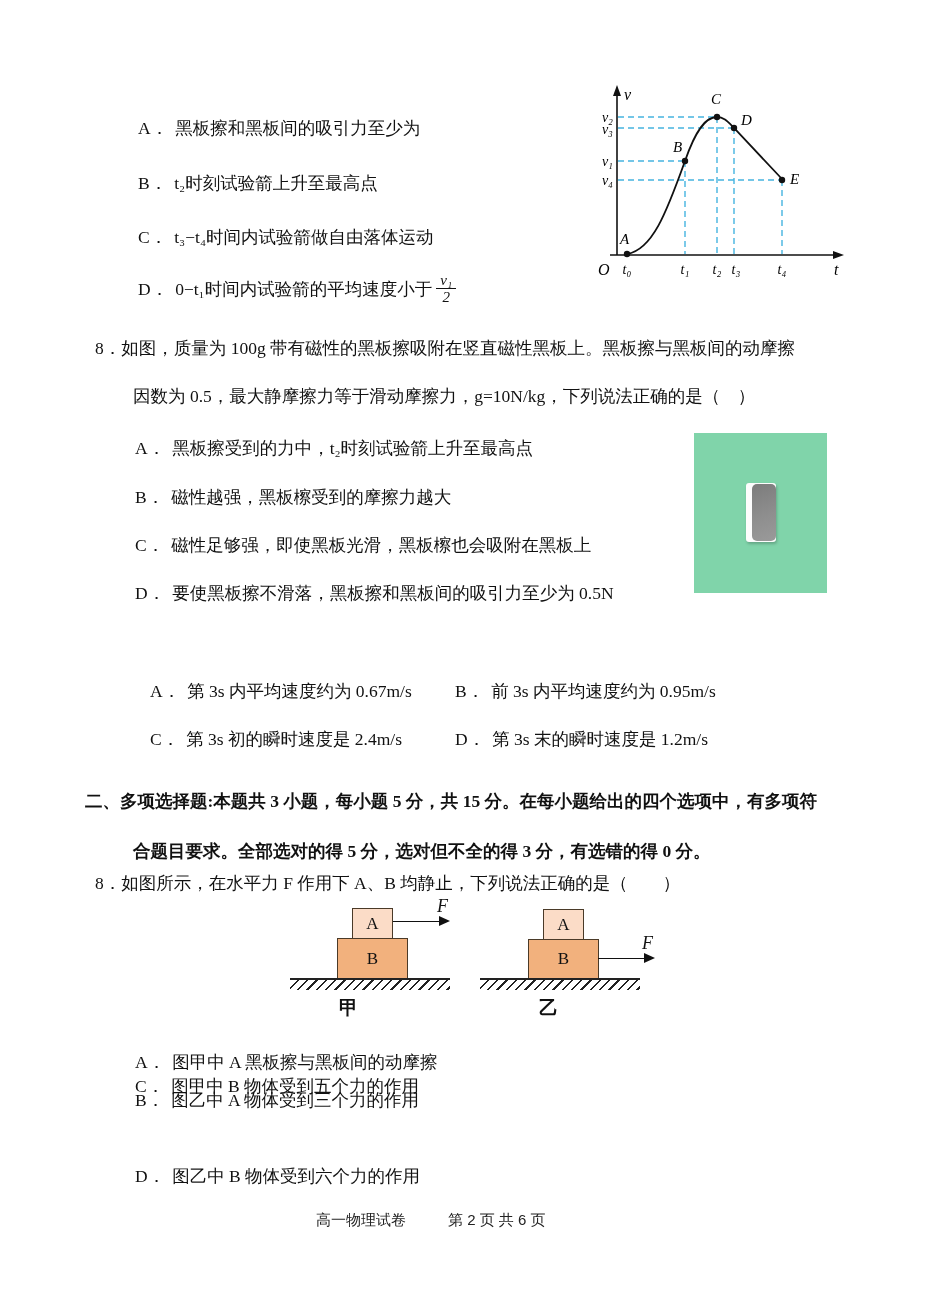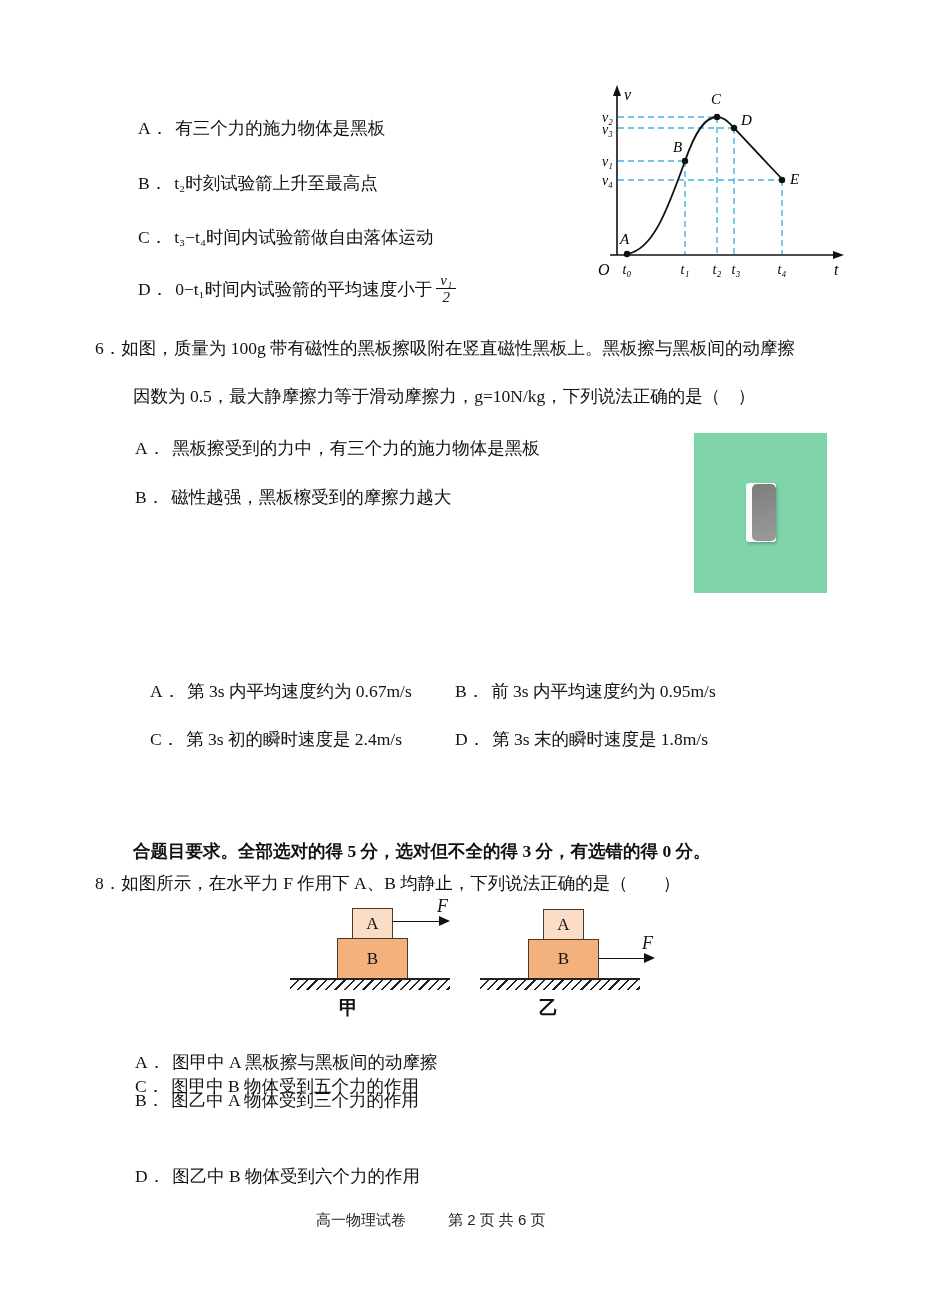--- a/index.html
+++ b/index.html
@@ -38,21 +38,21 @@
   .footer{position:absolute;top:1211px;font-family:"Liberation Sans","DejaVu Sans",sans-serif;
           font-size:15px;color:#222;white-space:nowrap;}
   svg text{font-family:"Liberation Serif","DejaVu Serif",serif;}
 </style>
 </head>
 <body>
 
 <div class="page">
 
   <div class="line" style="left:138px;top:117px">
-    <span class="opt-label">A．</span><span>有三个力的施力物体是黑板</span>
+    <span class="opt-label">A．</span><span>黑板擦和黑板间的吸引力至少为</span>
   </div>
   <div class="line" style="left:138px;top:172px">
     <span class="opt-label">B．</span><span>t₂时刻试验箭上升至最高点</span>
   </div>
   <div class="line" style="left:138px;top:226px">
     <span class="opt-label">C．</span><span>t₃−t₄时间内试验箭做自由落体运动</span>
   </div>
   <div class="line row-center" style="left:138px;top:272px">
     <span class="opt-label">D．</span>
       <span>0−t₁时间内试验箭的平均速度小于</span>
@@ -109,49 +109,56 @@
       <text x="202" y="192" font-size="14" font-style="italic" text-anchor="middle">t₄</text>
 
       <text x="40" y="162" font-size="15" font-style="italic">A</text>
       <text x="93" y="70" font-size="15" font-style="italic">B</text>
       <text x="131" y="22" font-size="15" font-style="italic">C</text>
       <text x="161" y="43" font-size="15" font-style="italic">D</text>
       <text x="210" y="102" font-size="15" font-style="italic">E</text>
     </svg>
   </div>
 
-  <div class="line" style="left:95px;top:337px">6．如图，质量为 100g 带有磁性的黑板擦吸附在竖直磁性黑板上。黑板擦与黑板间的动摩擦</div>
+  <div class="line" style="left:95px;top:337px">8．如图，质量为 100g 带有磁性的黑板擦吸附在竖直磁性黑板上。黑板擦与黑板间的动摩擦</div>
   <div class="line" style="left:133px;top:385px">因数为 0.5，最大静摩擦力等于滑动摩擦力，g=10N/kg，下列说法正确的是（　）</div>
 
   <div class="line" style="left:135px;top:437px">
-    <span class="opt-label">A．</span><span>黑板擦受到的力中，有三个力的施力物体是黑板</span>
+    <span class="opt-label">A．</span><span>黑板擦受到的力中，t₂时刻试验箭上升至最高点</span>
   </div>
   <div class="line" style="left:135px;top:486px">
     <span class="opt-label">B．</span><span>磁性越强，黑板檫受到的摩擦力越大</span>
+  </div>
+  <div class="line" style="left:135px;top:534px">
+    <span class="opt-label">C．</span><span>磁性足够强，即使黑板光滑，黑板檫也会吸附在黑板上</span>
+  </div>
+  <div class="line" style="left:135px;top:582px">
+    <span class="opt-label">D．</span><span>要使黑板擦不滑落，黑板擦和黑板间的吸引力至少为 0.5N</span>
   </div>
 
   <div class="board">
     <div class="eraser">
       <div class="eraser-face"></div>
     </div>
   </div>
 
   <div class="line" style="left:150px;top:680px">
     <span class="opt-label">A．</span><span>第 3s 内平均速度约为 0.67m/s</span>
   </div>
   <div class="line" style="left:455px;top:680px">
     <span class="opt-label">B．</span><span>前 3s 内平均速度约为 0.95m/s</span>
   </div>
   <div class="line" style="left:150px;top:728px">
     <span class="opt-label">C．</span><span>第 3s 初的瞬时速度是 2.4m/s</span>
   </div>
   <div class="line" style="left:455px;top:728px">
-    <span class="opt-label">D．</span><span>第 3s 末的瞬时速度是 1.8m/s</span>
+    <span class="opt-label">D．</span><span>第 3s 末的瞬时速度是 1.2m/s</span>
   </div>
 
+  <div class="line bold" style="left:85px;top:790px">二、多项选择题:本题共 3 小题，每小题 5 分，共 15 分。在每小题给出的四个选项中，有多项符</div>
   <div class="line bold" style="left:133px;top:840px">合题目要求。全部选对的得 5 分，选对但不全的得 3 分，有选错的得 0 分。</div>
 
   <div class="line" style="left:95px;top:872px">8．如图所示，在水平力 F 作用下 A、B 均静止，下列说法正确的是（　　）</div>
 
   <div class="blk blk-a" style="left:352px;top:908px;width:41px;height:31px">A</div>
   <div class="blk blk-b" style="left:337px;top:938px;width:71px;height:41px">B</div>
   <div class="arrow" style="left:393px;top:921px;width:55px"></div>
   <div class="f-label" style="left:437px;top:896px">F</div>
   <div class="ground" style="left:290px;top:978px;width:160px"></div>
   <div class="fig-label" style="left:339px;top:995px">甲</div>

